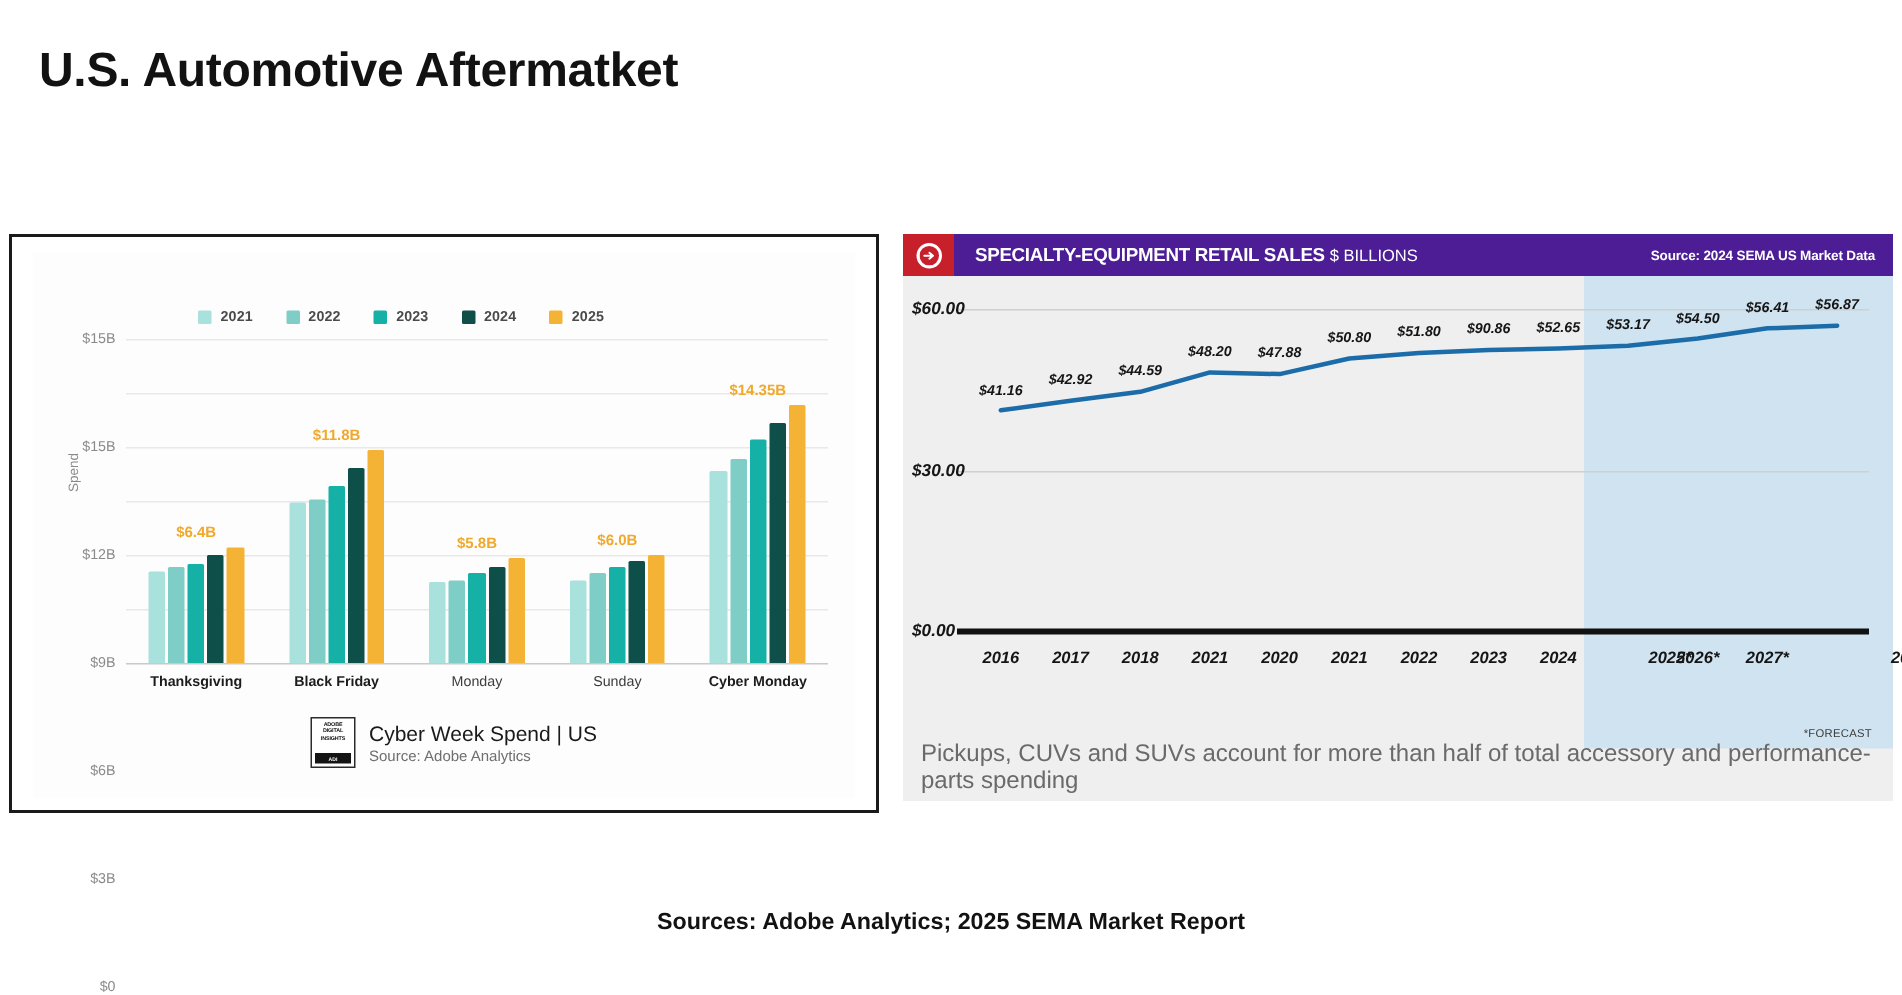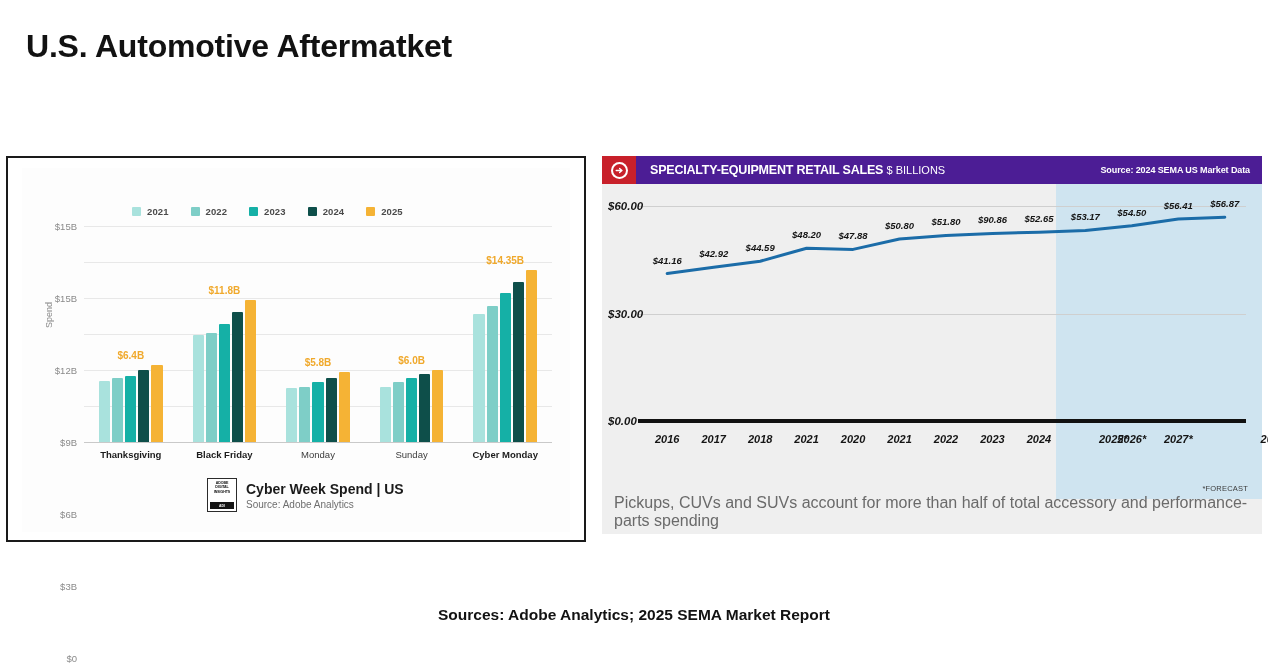--- a/index.html
+++ b/index.html
@@ -56,21 +56,21 @@
   
   #bar-footer{position:absolute;left:185px;top:310px;display:flex;align-items:center;gap:9px;}
   #adi-logo{
     width:30px;height:34px;background:#ffffff;border:1px solid #2b2b2b;
     display:flex;flex-direction:column;align-items:center;justify-content:flex-start;
     padding-top:2px;box-sizing:border-box;position:relative;
   }
   #adi-logo .ll{font-size:3.6px;font-weight:bold;color:#111;line-height:1.25;letter-spacing:-.1px;}
   #adi-logo .lbar{position:absolute;left:2px;right:2px;bottom:2px;height:7px;background:#141414;
     color:#fff;font-size:3.4px;display:flex;align-items:center;justify-content:center;font-weight:bold;}
-  #bar-caption-main{font-size:14px;font-weight:bold;color:#1a1a1a;}
+  #bar-caption-main{font-size:14px;font-weight:normal;color:#1a1a1a;}
   #bar-caption-sub{font-size:10px;color:#6e6e6e;margin-top:2px;}
 
   
   #right-panel{position:absolute;left:602px;top:156px;width:660px;height:378px;background:#efefef;}
   #sema-header{
     position:absolute;left:0;top:0;width:100%;height:28px;background:#4c1d95;
     display:flex;align-items:center;
   }
   #sema-arrow-box{width:34px;height:28px;background:#c8202a;display:flex;align-items:center;justify-content:center;}
   #sema-arrow{width:17px;height:17px;border-radius:50%;background:#ffffff;

